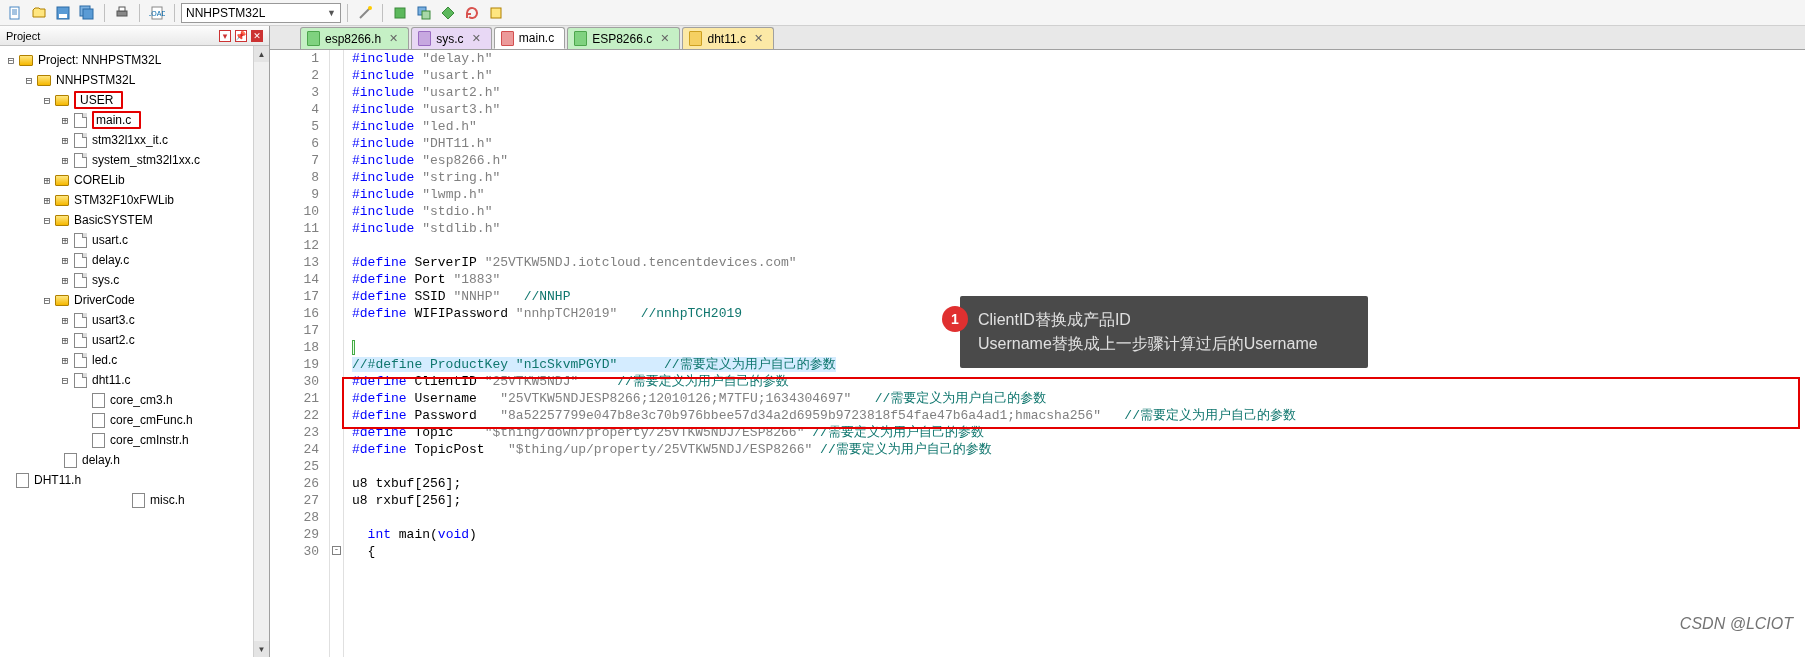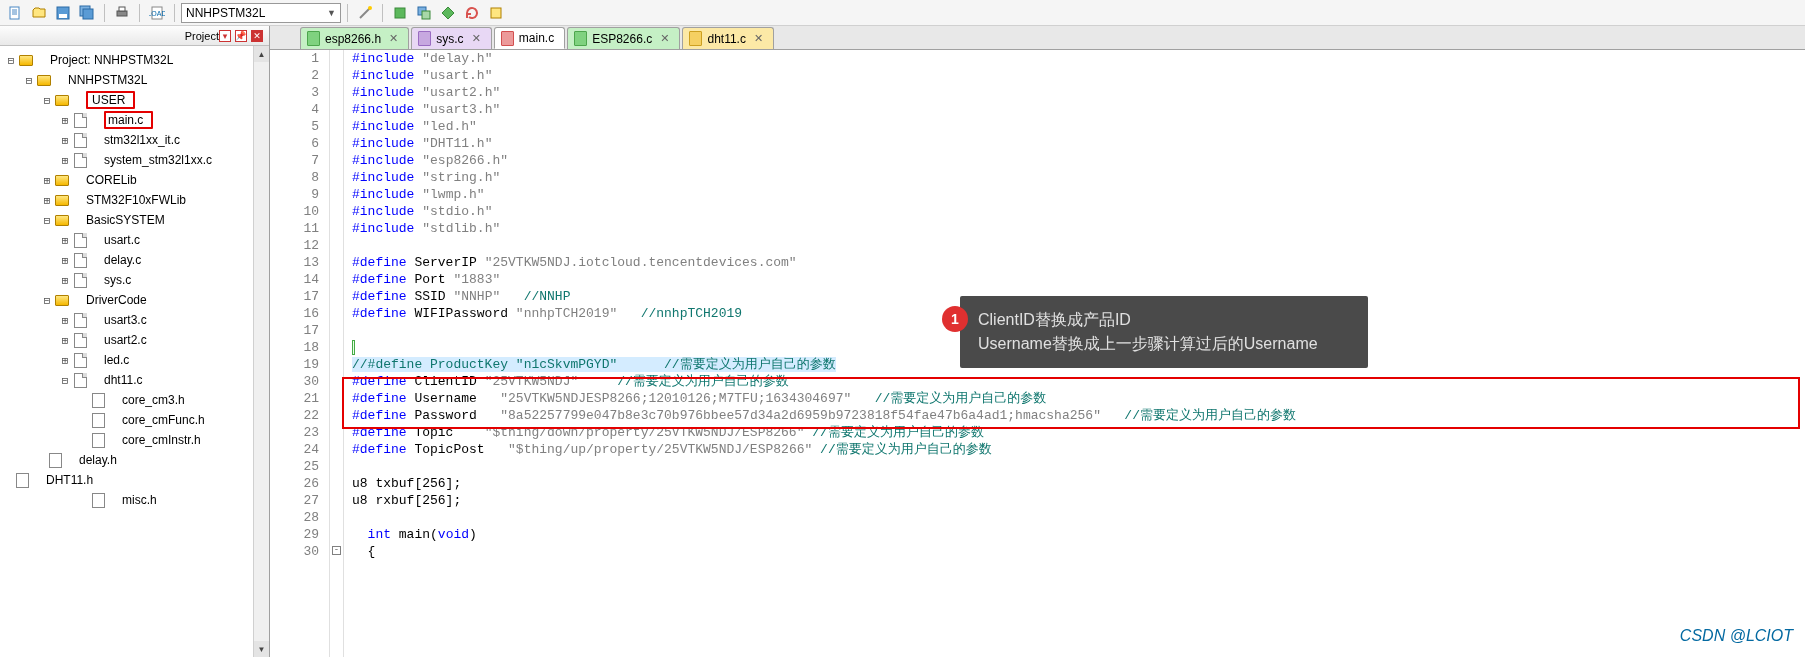--- a/index.html
+++ b/index.html
@@ -4,34 +4,34 @@
 <style>
 * { box-sizing: border-box; margin: 0; padding: 0; }
 body { font-family: "Segoe UI", Tahoma, sans-serif; font-size: 12px; background: #fff; color: #000; width: 1805px; height: 657px; overflow: hidden; position: relative; }
 .toolbar { height: 26px; background: #f5f5f5; border-bottom: 1px solid #d0d0d0; display: flex; align-items: center; padding: 0 4px; gap: 2px; }
 .toolbar .tb-btn { width: 22px; height: 22px; display: flex; align-items: center; justify-content: center; cursor: pointer; }
 .toolbar .sep { width: 1px; height: 18px; background: #c0c0c0; margin: 0 4px; }
 .toolbar .combo { height: 20px; width: 160px; border: 1px solid #999; background: #fff; padding: 0 4px; font-size: 12px; display: flex; align-items: center; justify-content: space-between; }
 .toolbar .combo .chev { font-size: 9px; color: #555; }
 .main { display: flex; height: calc(100% - 26px); }
 .project-panel { width: 270px; border-right: 1px solid #a0a0a0; background: #fff; display: flex; flex-direction: column; position: relative; }
-.project-header { height: 20px; background: linear-gradient(#fdfdfd, #e9e9e9); border-bottom: 1px solid #c0c0c0; display: flex; align-items: center; justify-content: flex-end; padding: 0 6px; font-size: 11px; }
+.project-header { height: 20px; background: linear-gradient(#fdfdfd, #e9e9e9); border-bottom: 1px solid #c0c0c0; display: flex; align-items: center; justify-content: space-between; padding: 0 6px; font-size: 11px; }
 .project-header .ph-right { display: flex; gap: 4px; align-items: center; }
 .project-header .pin { width: 12px; height: 12px; background: #fff; border: 1px solid #c33; display: flex; align-items: center; justify-content: center; font-size: 9px; color: #c33; }
 .project-header .close { width: 12px; height: 12px; background: #c33; color: #fff; display: flex; align-items: center; justify-content: center; font-size: 9px; cursor: pointer; }
 .tree { flex: 1; overflow: auto; padding: 4px 0; font-size: 12px; }
 .tree-row { display: flex; align-items: center; height: 20px; cursor: pointer; white-space: nowrap; }
 .tree-row .tw { width: 14px; text-align: center; color: #555; font-size: 11px; font-family: monospace; }
 .tree-row .ic { width: 16px; height: 16px; margin-right: 4px; display: flex; align-items: center; justify-content: center; }
 .folder-y { background: linear-gradient(#ffe680, #f5b800); width: 14px; height: 11px; border-radius: 1px; border: 1px solid #b08000; }
 .folder-open { background: linear-gradient(#ffe680, #f5b800); width: 14px; height: 11px; border-radius: 1px; border: 1px solid #b08000; position: relative; }
 .file-c { width: 13px; height: 15px; background: #fff; border: 1px solid #888; position: relative; }
 .file-c::after { content: ""; position: absolute; right: -1px; top: -1px; width: 4px; height: 4px; background: #ddd; border-left: 1px solid #888; border-bottom: 1px solid #888; }
 .file-h { width: 13px; height: 15px; background: #fff; border: 1px solid #888; position: relative; }
-.tree-row .lbl { padding-right: 8px; margin-left: 12px; }
+.tree-row .lbl { padding-right: 8px; }
 .hl-red { border: 2px solid #e40000; padding: 0 4px; border-radius: 1px; }
 .hl-red2 { border: 2px solid #e40000; padding: 0 2px; border-radius: 1px; }
 .scroll-hint { position: absolute; right: 0; top: 20px; width: 16px; bottom: 0; background: #f0f0f0; border-left: 1px solid #d0d0d0; }
 .scroll-hint .up, .scroll-hint .dn { height: 16px; background: #e4e4e4; display: flex; align-items: center; justify-content: center; font-size: 8px; color: #444; }
 .scroll-hint .dn { position: absolute; bottom: 0; width: 100%; }
 .editor-area { flex: 1; display: flex; flex-direction: column; background: #fff; position: relative; }
 .tabs { height: 24px; background: #e8e8e8; display: flex; align-items: flex-end; padding-left: 30px; border-bottom: 1px solid #a0a0a0; }
 .tab { height: 22px; display: flex; align-items: center; padding: 0 10px 0 6px; gap: 5px; font-size: 12px; border: 1px solid #a0a0a0; border-bottom: none; border-top-left-radius: 3px; border-top-right-radius: 3px; margin-right: 2px; cursor: pointer; }
 .tab .dot { width: 13px; height: 15px; border-radius: 1px; }
 .tab .x { font-size: 11px; color: #666; margin-left: 3px; }
@@ -47,21 +47,21 @@
 .code { flex: 1; padding-left: 8px; white-space: pre; position: relative; }
 .line { height: 17px; line-height: 17px; }
 .kw-blue { color: #0000ff; }
 .kw-string { color: #808080; }
 .kw-comment { color: #0f766e; }
 .kw-hilite { background: #d4ecff; }
 .cursor-line { background: #e8ffe8; display: inline-block; width: 3px; height: 15px; vertical-align: middle; border: 1px solid #4a4; }
 .red-box { position: absolute; border: 2px solid #e40000; pointer-events: none; z-index: 5; }
 .annotation { position: absolute; background: #4a4a4a; color: #e0e0e0; padding: 12px 18px; font-size: 16px; line-height: 1.5; z-index: 10; border-radius: 2px; }
 .annotation .badge { position: absolute; left: -18px; top: 10px; width: 26px; height: 26px; background: #e03030; border-radius: 50%; color: #fff; display: flex; align-items: center; justify-content: center; font-size: 14px; font-weight: bold; }
-.watermark { position: absolute; right: 12px; bottom: 12px; color: #0369a1; font-size: 16px; font-style: italic; font-family: sans-serif; pointer-events: none; z-index: 20; margin-top: 47px; }
+.watermark { position: absolute; right: 12px; bottom: 24px; color: #737373; font-size: 16px; font-style: italic; font-family: sans-serif; pointer-events: none; z-index: 20; margin-top: 47px; }
 </style>
 </head>
 <body>
 
 <div class="toolbar">
   <div class="tb-btn">
       <svg width="16" height="16">
         <rect x="3" y="2" width="9" height="12" fill="#fff" stroke="#4a88c4"></rect>
         <path d="M5 5h5M5 7h5M5 9h5" stroke="#4a88c4"></path>
       </svg>
@@ -283,35 +283,35 @@
           </span>
           <span class="lbl">core_cmFunc.h</span>
         </div>
         <div class="tree-row" style="padding-left: 76px;">
           <span class="tw"></span>
           <span class="ic">
             <span class="file-h"></span>
           </span>
           <span class="lbl">core_cmInstr.h</span>
         </div>
-        <div class="tree-row" style="padding-left: 33px;">
+        <div class="tree-row" style="padding-left: 48px;">
           <span class="tw"></span>
           <span class="ic">
             <span class="file-h"></span>
           </span>
           <span class="lbl">delay.h</span>
         </div>
         <div class="tree-row" style="">
           <span class="tw"></span>
           <span class="ic">
             <span class="file-h"></span>
           </span>
           <span class="lbl">DHT11.h</span>
         </div>
-        <div class="tree-row" style="padding-left: 76px;">
+        <div class="tree-row" style="padding-left: 116px;">
           <span class="tw"></span>
           <span class="ic">
             <span class="file-h"></span>
           </span>
           <span class="lbl">misc.h</span>
         </div>
       </div>
     <div class="scroll-hint">
         <div class="up">▲</div>
         <div class="dn">▼</div>

